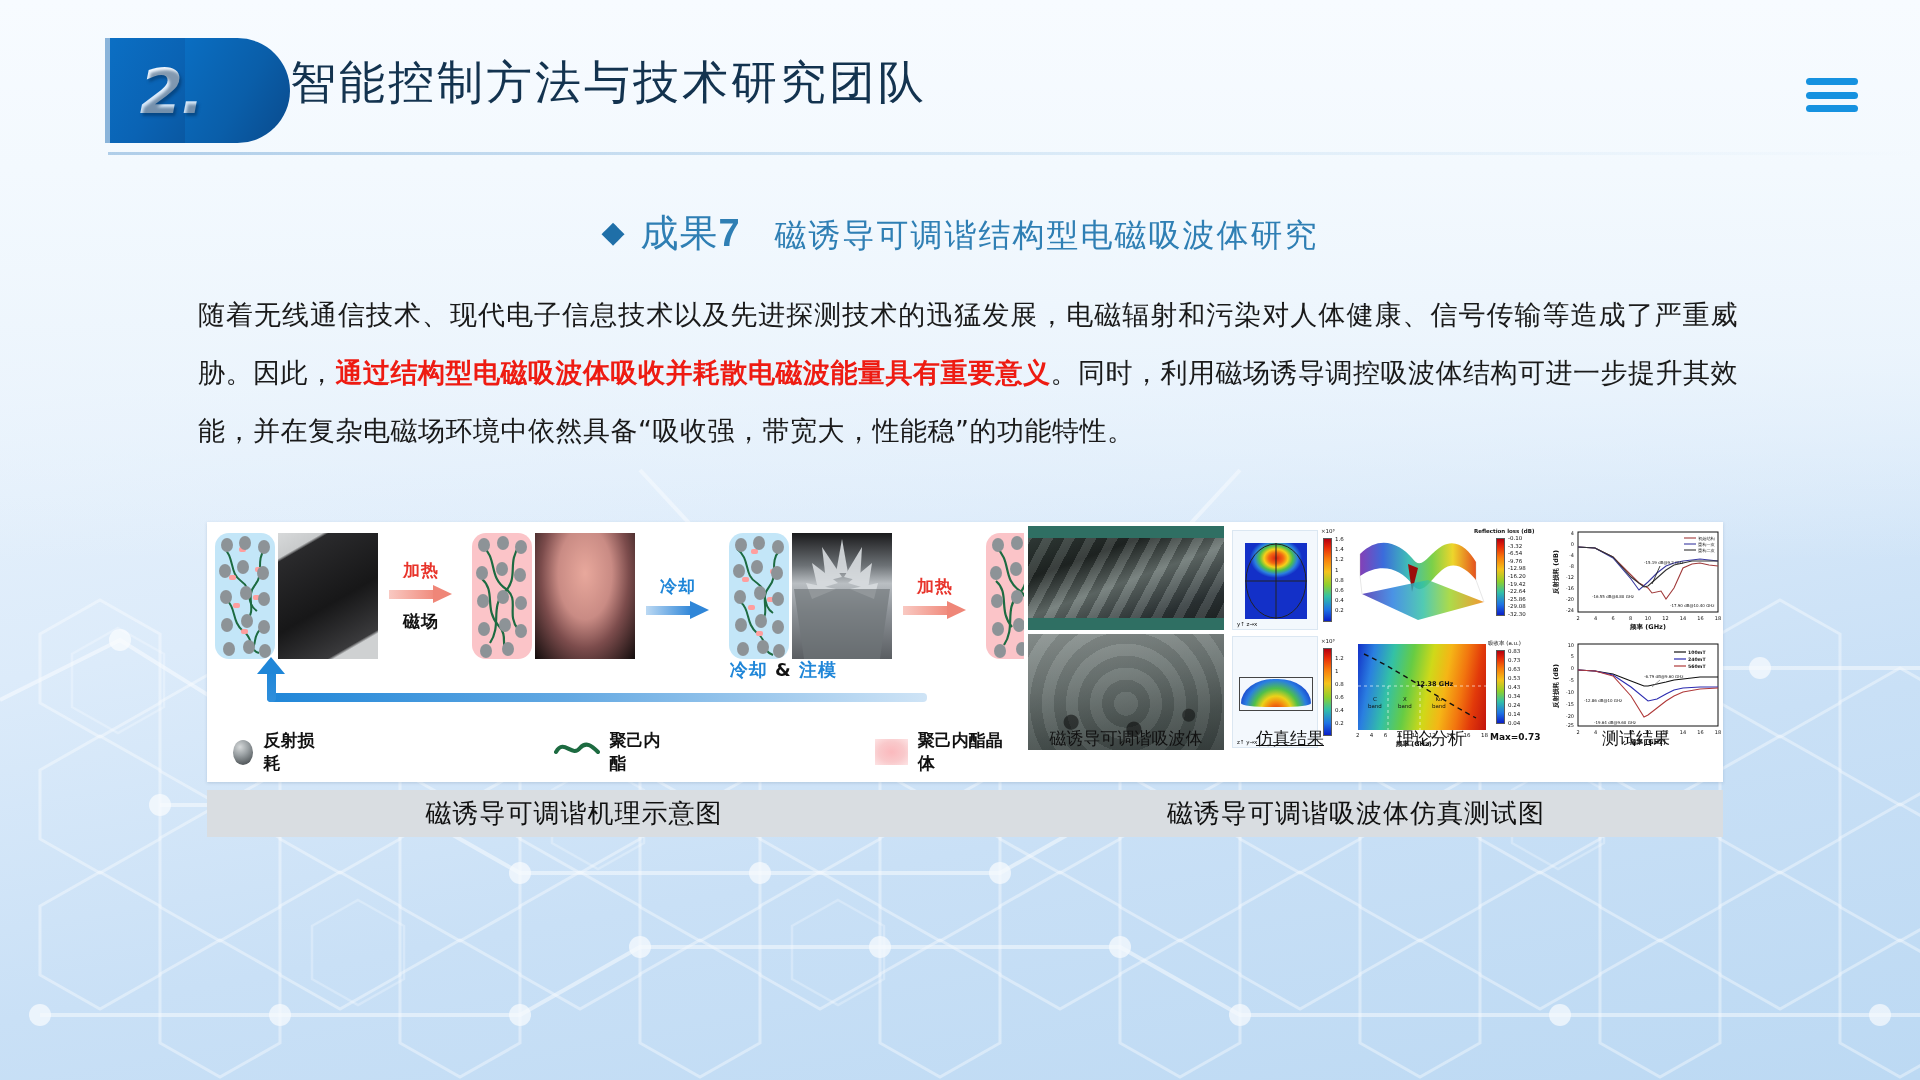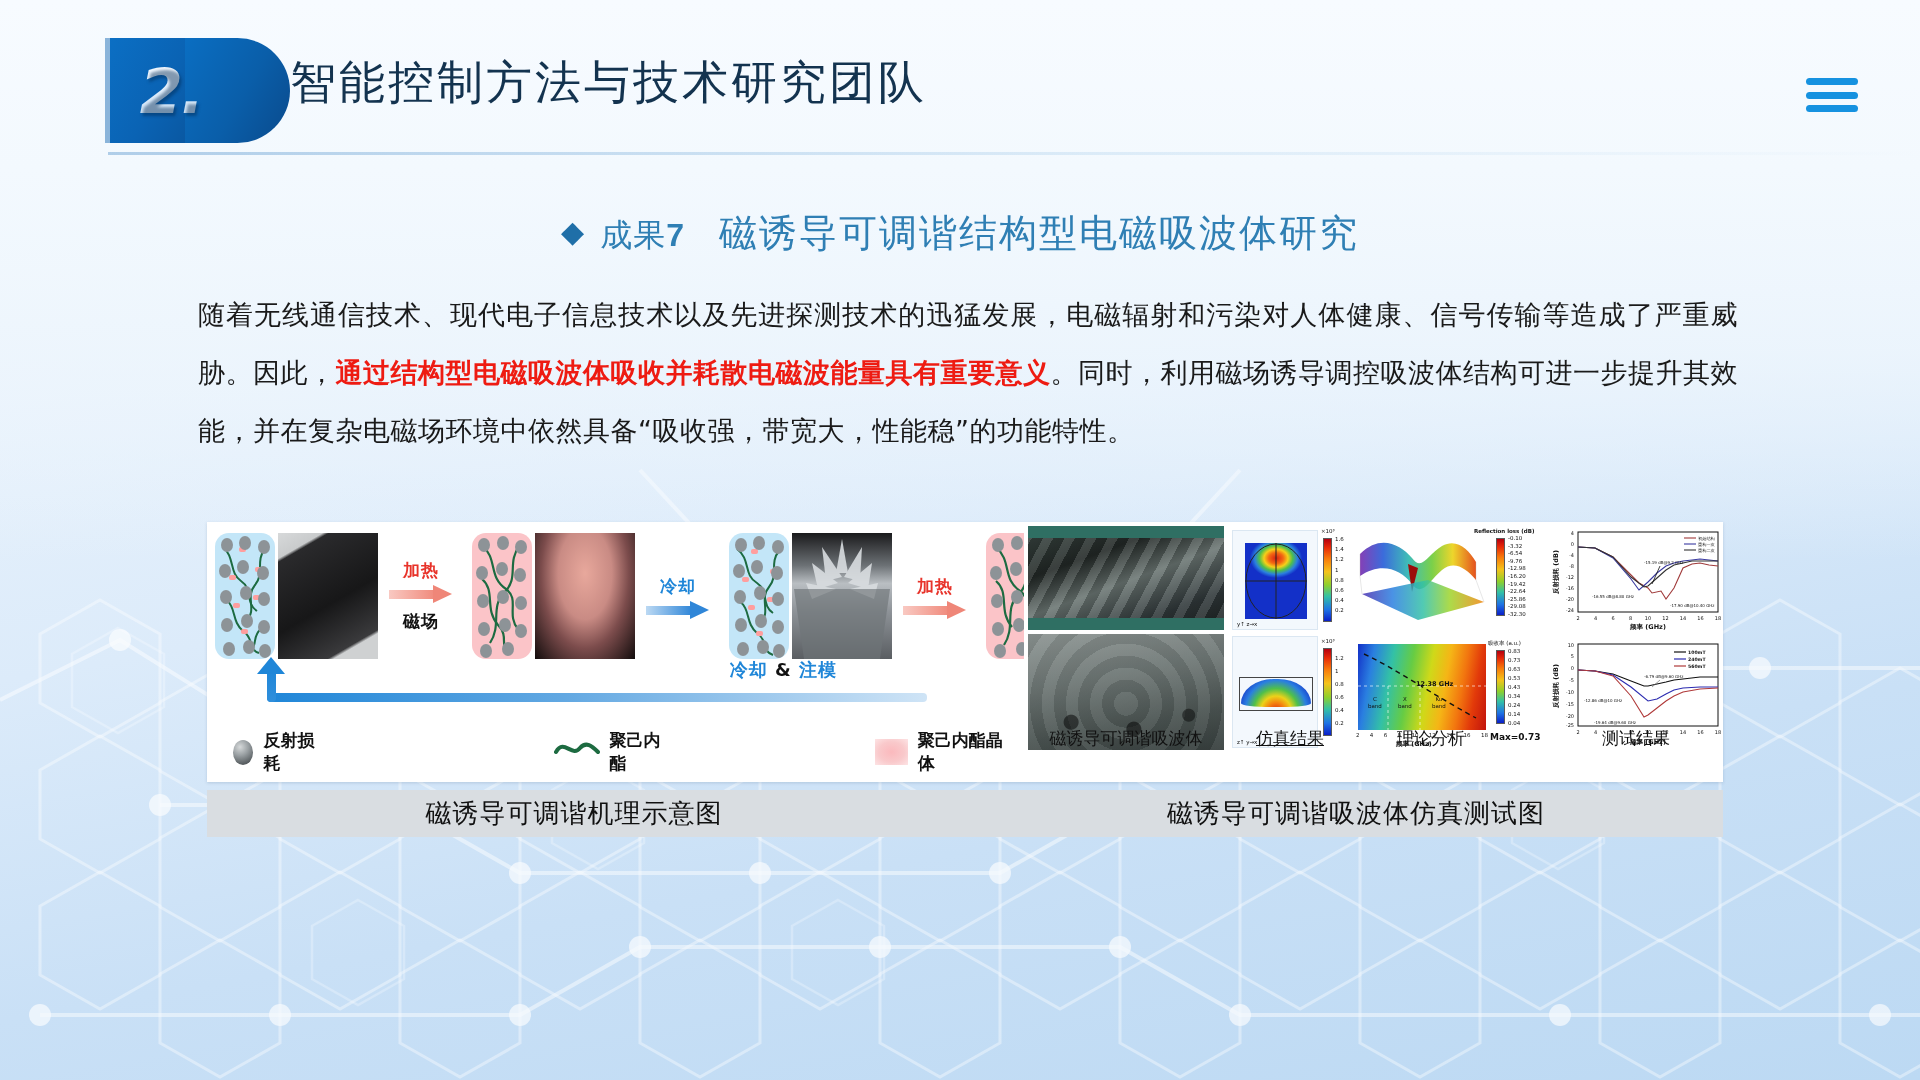--- a/index.html
+++ b/index.html
@@ -65,26 +65,26 @@
   #menu-btn i { display:block; height: 7px; border-radius: 3.5px; background: #1692e0; }
 
   
   #subtitle {
     position: absolute; left: 0; top: 208px; width: 1920px;
     text-align: center; white-space: nowrap;
   }
   #subtitle .diamond { color: #1f6fa8; font-size: 30px; vertical-align: 4px; }
   #subtitle .a {
     font-family: "DejaVu Serif", "Liberation Serif", serif;
-    font-size: 32px; color: #2f7fb4; letter-spacing: 1px; margin-left: 16px;
+    font-size: 38px; color: #2f7fb4; letter-spacing: 1px; margin-left: 16px;
   }
   #subtitle .a b { font-family: "Liberation Sans", sans-serif; font-weight: 700; }
   #subtitle .b {
     font-family: "DejaVu Serif", "Liberation Serif", serif;
-    font-size: 38px; color: #2f7fb4; letter-spacing: 2px; margin-left: 34px;
+    font-size: 32px; color: #2f7fb4; letter-spacing: 2px; margin-left: 34px;
   }
 
   
   #body-panel {
     position: absolute; left: 198px; top: 286px; width: 1540px;
   }
   #paragraph {
     font-family: "DejaVu Sans", sans-serif;
     font-size: 27px; line-height: 58px; color: #1a1a1a;
     text-align: justify; text-justify: inter-ideograph;

